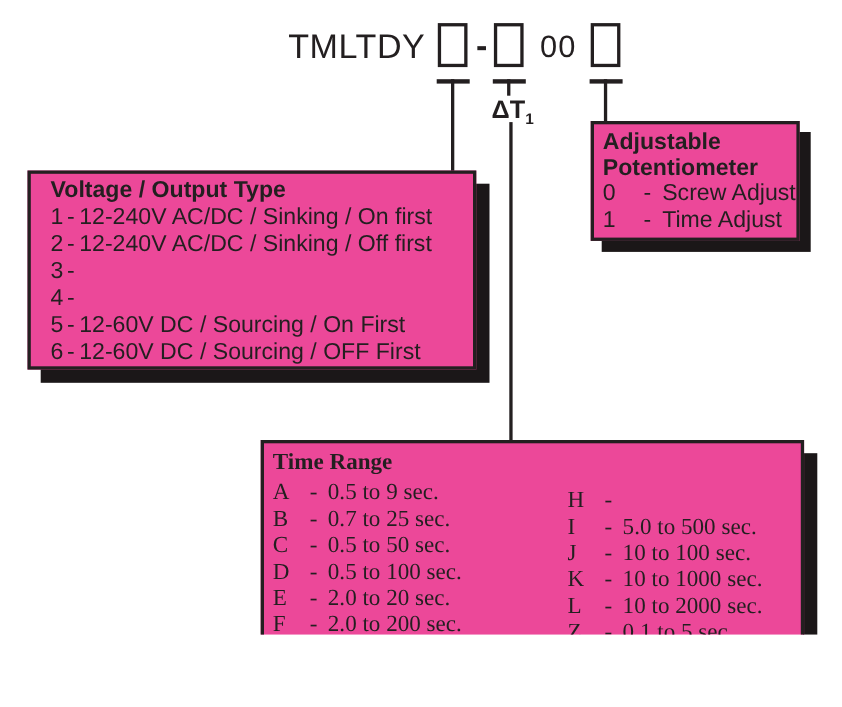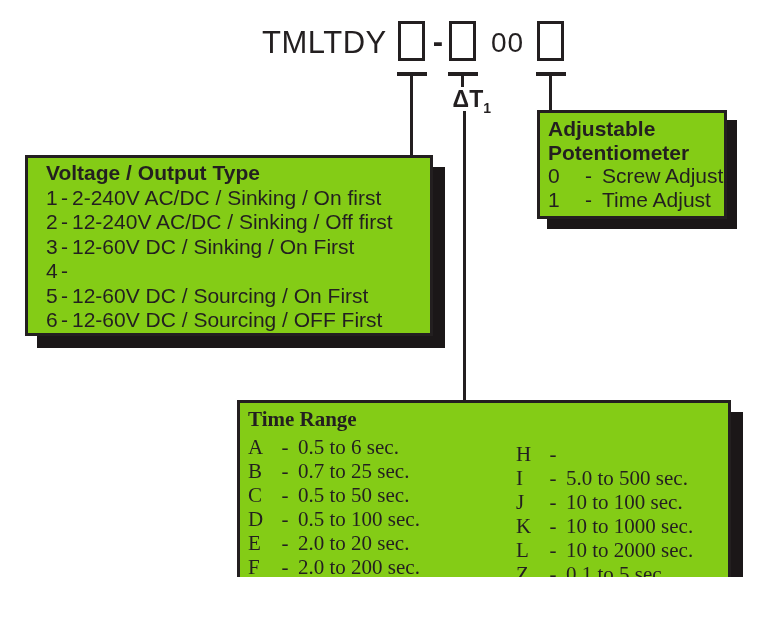--- a/index.html
+++ b/index.html
@@ -18,24 +18,24 @@
   
   .hbar{position:absolute;height:4px;background:#231f20;}
   .vline{position:absolute;width:3px;background:#231f20;}
   .hbar1{left:397px;top:72px;width:30px;}
   .vline1{left:410px;top:72px;height:86px;}
   .hbar2{left:448px;top:72px;width:30px;}
   .stem2{left:461px;top:72px;height:15px;}
   .vline2{left:463px;top:111px;height:292px;}
   .hbar3{left:536px;top:72px;width:30px;}
   .vline3{left:549px;top:72px;height:41px;}
-  .delta{position:absolute;left:441px;top:86px;width:50px;text-align:right;font-size:23px;font-weight:600;}
+  .delta{position:absolute;left:441px;top:86px;width:50px;text-align:center;font-size:23px;font-weight:600;}
   .delta sub{font-size:14px;}
   
-  .nbox{position:absolute;background:#84cc16;border:3px solid #231f20;box-sizing:border-box;white-space:nowrap;}
+  .nbox{position:absolute;background:#ec4899;border:3px solid #231f20;box-sizing:border-box;white-space:nowrap;}
   .nbox .title{font-weight:bold;}
   .voltage-box{left:25px;top:155px;width:408px;height:181px;box-shadow:12px 12px 0 #1b1718;padding:3px 18px;font-size:21px;line-height:24.5px;}
   .vrow{display:flex;}
   .vrow .c{width:11px;flex:none;}
   .vrow .d{width:15px;flex:none;text-align:center;}
   .pot-box{left:537px;top:110px;width:190px;height:109px;box-shadow:10px 10px 0 #1b1718;padding:4px 8px;font-size:21px;line-height:23.5px;}
   .prow{display:flex;}
   .prow .c{width:27px;flex:none;}
   .prow .d{width:27px;flex:none;text-align:center;}
   .time-box{left:237px;top:400px;width:494px;height:206px;box-shadow:12px 12px 0 #1b1718;padding:4px 8px;font-size:21px;line-height:24px;font-family:Liberation Serif, serif;}
@@ -65,31 +65,30 @@
   <span class="delta"><span>ΔT</span><sub>1</sub></span>
   <div class="vline vline2"></div>
   <div class="hbar hbar3"></div>
   <div class="vline vline3"></div>
 
   <div class="nbox voltage-box">
     <div class="title">Voltage / Output Type</div>
     <div class="vrow">
       <span class="c">1</span>
       <span class="d">-</span>
-      <span>2-240V AC/DC / Sinking / On first</span>
+      <span>12-240V AC/DC / Sinking / On first</span>
     </div>
     <div class="vrow">
       <span class="c">2</span>
       <span class="d">-</span>
       <span>12-240V AC/DC / Sinking / Off first</span>
     </div>
     <div class="vrow">
       <span class="c">3</span>
       <span class="d">-</span>
-      <span>12-60V DC / Sinking / On First</span>
     </div>
     <div class="vrow">
       <span class="c">4</span>
       <span class="d">-</span>
     </div>
     <div class="vrow">
       <span class="c">5</span>
       <span class="d">-</span>
       <span>12-60V DC / Sourcing / On First</span>
     </div>
@@ -115,21 +114,21 @@
     </div>
   </div>
 
   <div class="nbox time-box">
     <div class="title">Time Range</div>
     <div class="time-cols">
       <div class="tcol-left">
         <div class="trow">
           <span class="c">A</span>
           <span class="d">-</span>
-          <span>0.5 to 6 sec.</span>
+          <span>0.5 to 9 sec.</span>
         </div>
         <div class="trow">
           <span class="c">B</span>
           <span class="d">-</span>
           <span>0.7 to 25 sec.</span>
         </div>
         <div class="trow">
           <span class="c">C</span>
           <span class="d">-</span>
           <span>0.5 to 50 sec.</span>

